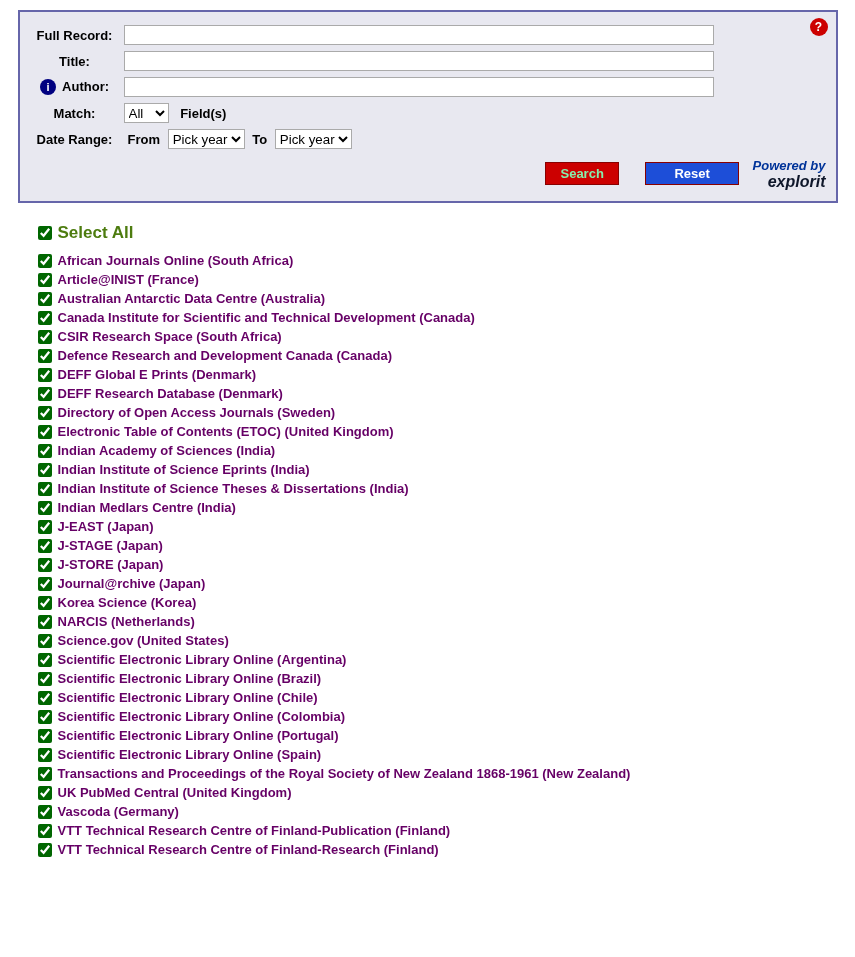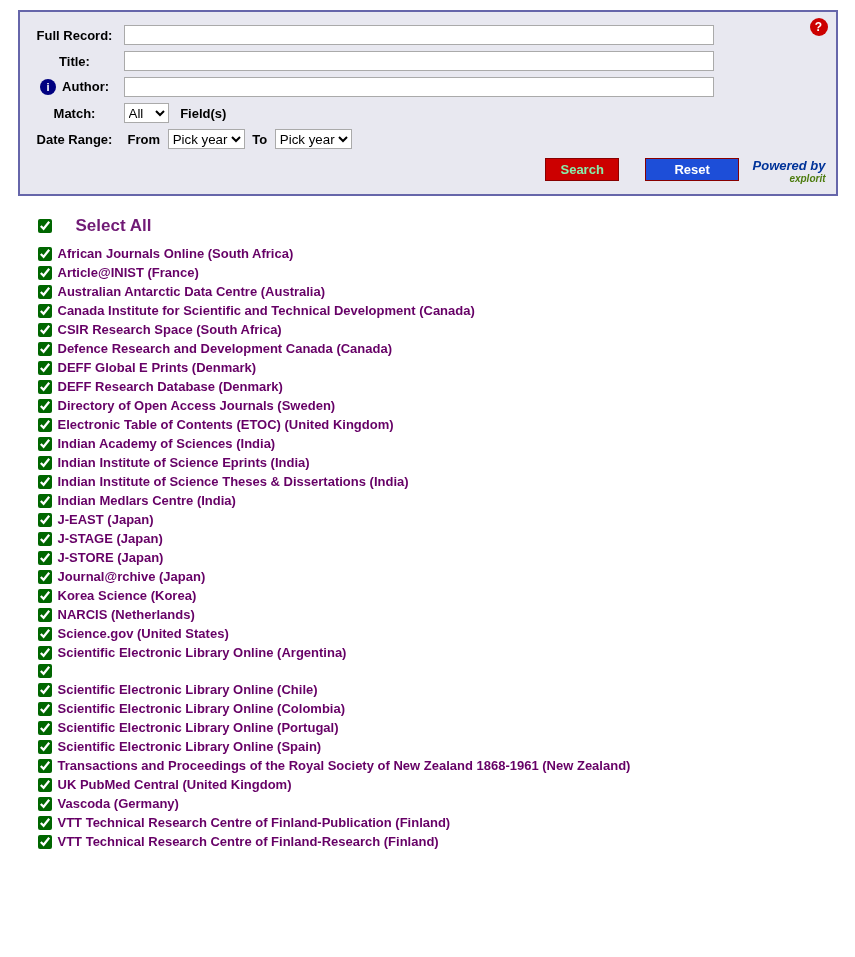--- a/index.html
+++ b/index.html
@@ -137,22 +137,21 @@
       align-items: center;
       margin-bottom: 10px;
     }
     .select-all-cb {
       margin-right: 6px;
       accent-color: #006600;
     }
     .select-all-label {
       font-size: 17px;
       font-weight: bold;
-      color: #701a75;
-      margin-left: 18px;
+      color: #4d7c0f;
     }
     .db-list {
       list-style: none;
       padding: 0;
     }
     .db-list li {
       display: flex;
       align-items: center;
       margin-bottom: 4px;
     }
@@ -243,21 +242,21 @@
         </select>
       </td>
     </tr>
   </tbody>
     </table>
   <div class="btn-row">
     <button class="search-btn">Search</button>
     <button class="reset-btn">Reset</button>
     <span class="powered-by">
       <span>Powered by</span><br>
-      <span style="font-style:italic;font-weight:bold;font-size:10px;color:#4d7c0f;">explorit</span>
+      <span style="font-style:italic;font-weight:bold;font-size:16px;color:#0f172a;">explorit</span>
     </span>
   </div>
 </div>
 
 <div class="results-container">
   <div class="select-all-row">
     <input type="checkbox" class="select-all-cb" checked="" style="">
     <span class="select-all-label">Select All</span>
   </div>
   <ul class="db-list" id="db-list">
@@ -344,20 +343,21 @@
       <li>
         <input type="checkbox" class="db-cb" checked="" style="">
         <a href="#" class="db-link">Science.gov (United States)</a>
       </li>
       <li>
         <input type="checkbox" class="db-cb" checked="" style="">
         <a href="#" class="db-link">Scientific Electronic Library Online (Argentina)</a>
       </li>
       <li>
         <input type="checkbox" class="db-cb" checked="" style="">
+        <a href="#" class="db-link">Scientific Electronic Library Online (Brazil)</a>
       </li>
       <li>
         <input type="checkbox" class="db-cb" checked="" style="">
         <a href="#" class="db-link">Scientific Electronic Library Online (Chile)</a>
       </li>
       <li>
         <input type="checkbox" class="db-cb" checked="" style="">
         <a href="#" class="db-link">Scientific Electronic Library Online (Colombia)</a>
       </li>
       <li>

